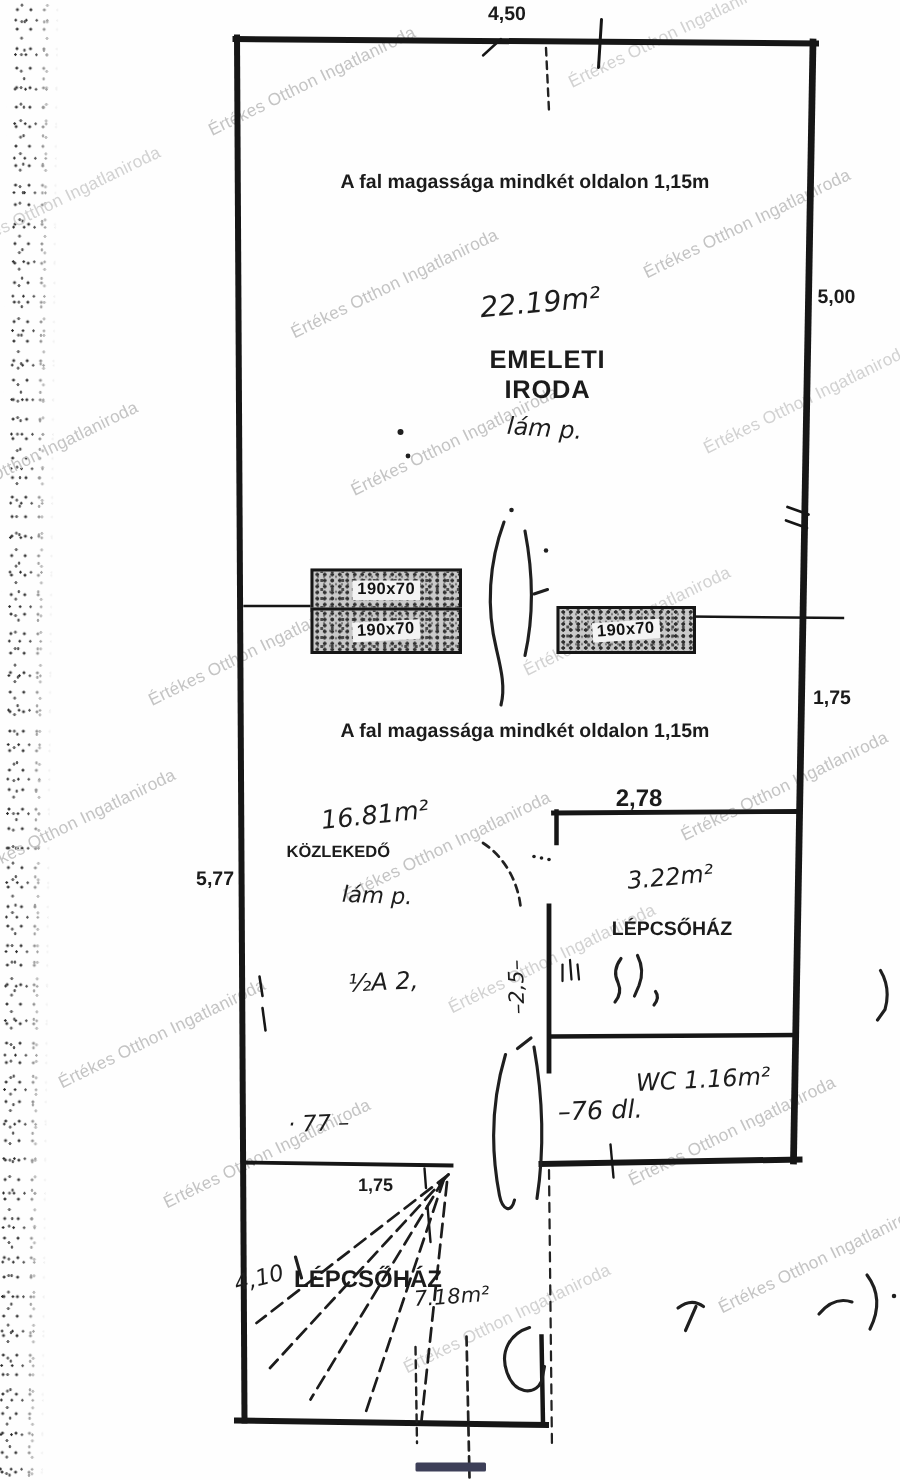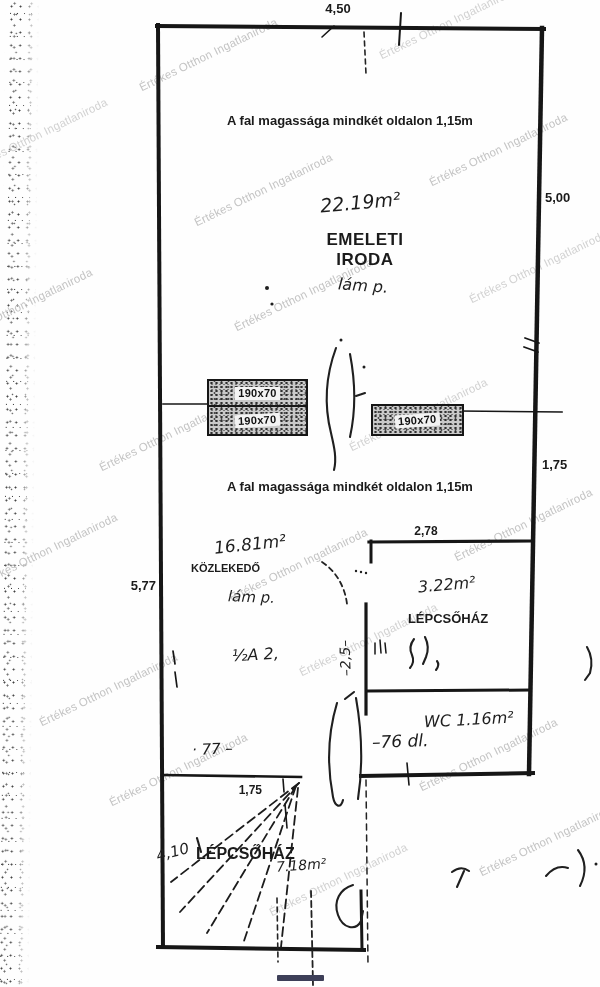--- a/index.html
+++ b/index.html
@@ -147,21 +147,21 @@
   <div class="p" style="left:300px;top:230px;width:130px;text-align:center;font-size:17px;letter-spacing:.5px">EMELETI IRODA</div>
   <div class="p" style="left:205px;top:479px;width:290px;text-align:center;font-size:13px">A fal magassága mindkét oldalon 1,15m</div>
   <div class="p" style="left:191px;top:562px;width:100px;text-align:left;font-size:11px">KÖZLEKEDŐ</div>
   <div class="p" style="left:398px;top:611px;width:100px;text-align:center;font-size:13px">LÉPCSŐHÁZ</div>
   <div class="p" style="left:196px;top:845px;width:95px;text-align:left;font-size:16px">LÉPCSŐHÁZ</div>
 
   <div class="p" style="left:308px;top:1px;width:60px;text-align:center;font-size:13px">4,50</div>
   <div class="p" style="left:545px;top:190px;font-size:13px">5,00</div>
   <div class="p" style="left:542px;top:457px;font-size:13px">1,75</div>
   <div class="p" style="left:118px;top:578px;width:38px;text-align:right;font-size:13px">5,77</div>
-  <div class="p" style="left:405px;top:524px;width:42px;text-align:center;font-size:12px">2,78</div>
+  <div class="p" style="left:405px;top:524px;width:42px;text-align:center;font-size:16px">2,78</div>
   <div class="p" style="left:222px;top:783px;width:40px;text-align:right;font-size:12px">1,75</div>
 
   <div class="h" style="left:320px;top:191px;font-size:19px;transform:rotate(-5deg)">22.19m²</div>
   <div class="h" style="left:338px;top:276px;font-size:16px;transform:rotate(4deg)">lám p.</div>
   <div class="h" style="left:214px;top:534px;font-size:17px;transform:rotate(-6deg)">16.81m²</div>
   <div class="h" style="left:228px;top:588px;font-size:15px;transform:rotate(2deg)">lám p.</div>
   <div class="h" style="left:232px;top:645px;font-size:16px;transform:rotate(-3deg)">½A 2,</div>
   <div class="h" style="left:418px;top:575px;font-size:16px;transform:rotate(-5deg)">3.22m²</div>
   <div class="h" style="left:300px;top:650px;width:90px;text-align:center;font-size:14px;transform:rotate(-92deg)">–2,5–</div>
   <div class="h" style="left:424px;top:710px;font-size:16px;transform:rotate(-3deg)">

